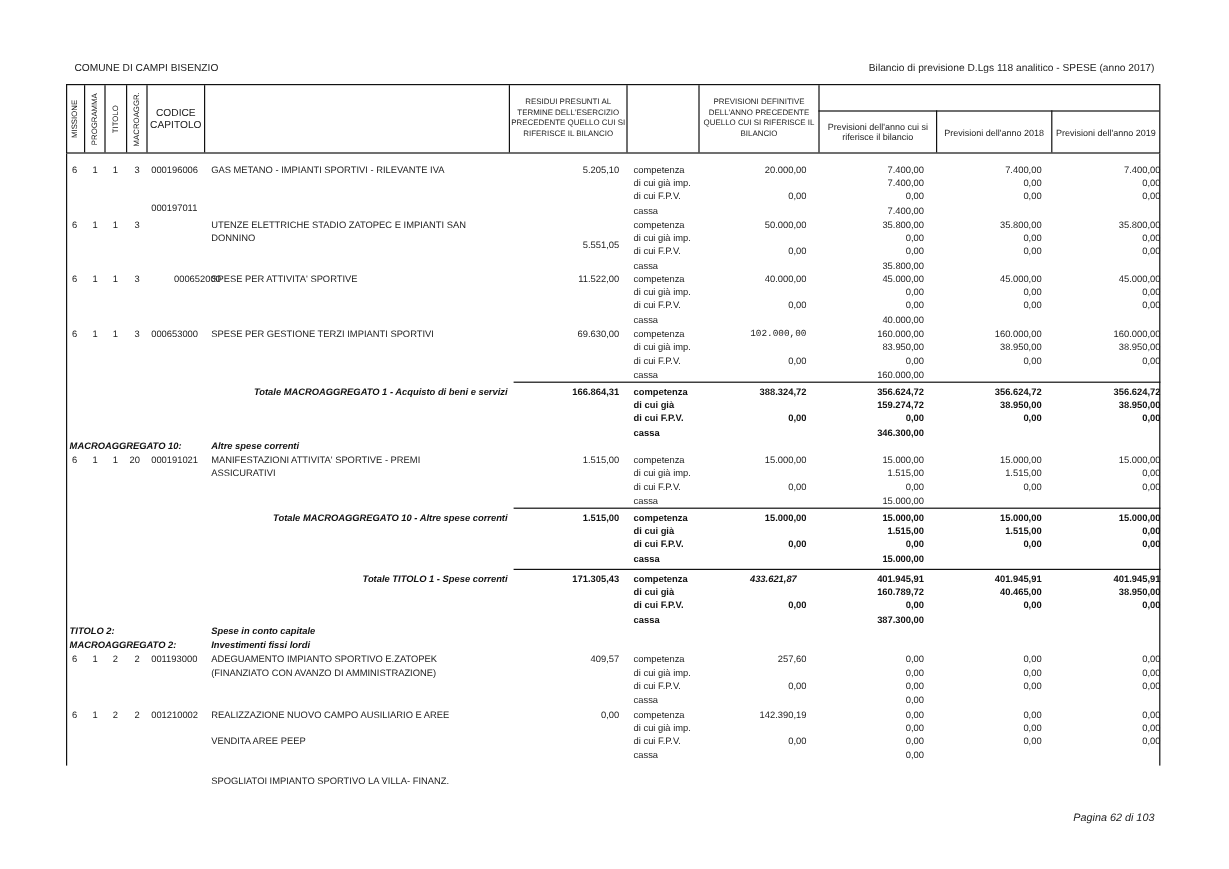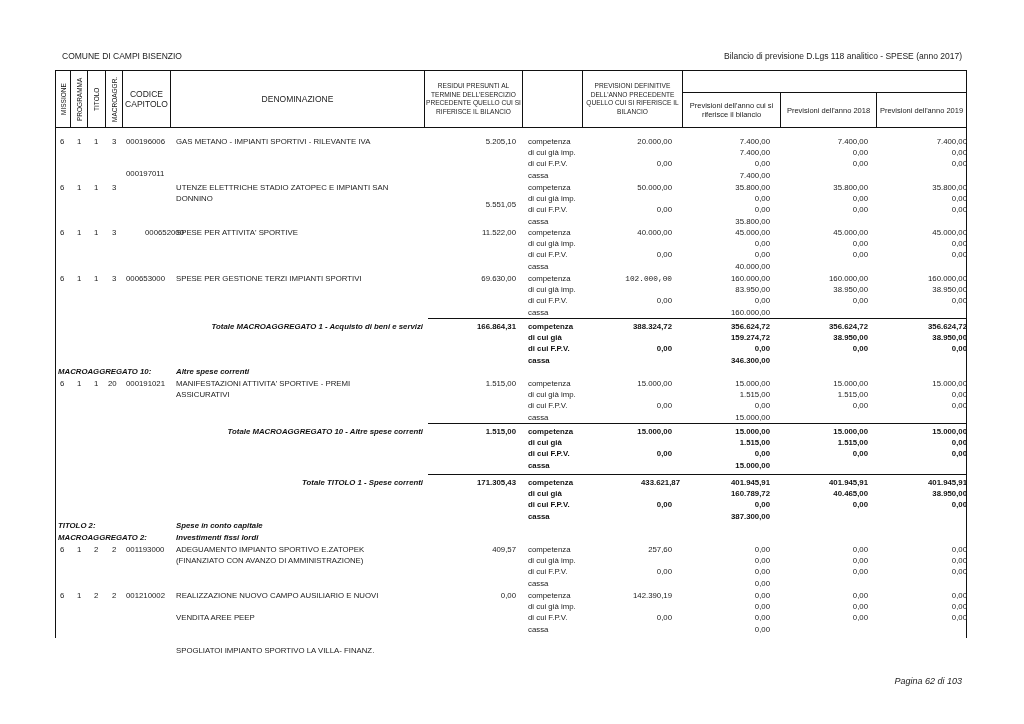--- a/index.html
+++ b/index.html
@@ -47,21 +47,20 @@
   <div class="vline" style="left:626px"></div>
   <div class="hline" style="left:626px; right:0; top:21px;"></div>
   <div class="vline" style="left:724px; top:21px;"></div>
   <div class="vline" style="left:820px; top:21px;"></div>
 
   <div class="rot" style="left:0; width:14px; top:0; height:56px;">MISSIONE</div>
   <div class="rot" style="left:15px; width:16px; top:0; height:56px;">PROGRAMMA</div>
   <div class="rot" style="left:32px; width:17px; top:0; height:56px;">TITOLO</div>
   <div class="rot" style="left:50px; width:16px; top:0; height:56px;">MACROAGGR.</div>
   <div class="hcell big" style="left:67px; width:47px; top:0; height:56px;">CODICE CAPITOLO</div>
-  <div class="hcell big" style="left:115px; width:253px; top:0; height:56px;">DENOMINAZIONE</div>
   <div class="hcell" style="left:369px; width:97px; top:0; height:56px; font-size:6.6px; line-height:8.5px;">RESIDUI PRESUNTI AL TERMINE DELL'ESERCIZIO PRECEDENTE QUELLO CUI SI RIFERISCE IL BILANCIO</div>
   <div class="hcell" style="left:527px; width:99px; top:0; height:56px; font-size:6.6px; line-height:8.5px;">PREVISIONI DEFINITIVE DELL'ANNO PRECEDENTE QUELLO CUI SI RIFERISCE IL BILANCIO</div>
   <div class="hcell" style="left:627px; width:97px; top:22px; height:34px; font-size:7.5px;">Previsioni dell'anno cui si riferisce il bilancio</div>
   <div class="hcell" style="left:725px; width:95px; top:22px; height:34px; font-size:7.5px;">Previsioni dell'anno 2018</div>
   <div class="hcell" style="left:821px; right:0; top:22px; height:34px; font-size:7.5px;">Previsioni dell'anno 2019</div>
 </div>
 
 <div class="abs body-frame"></div>
 
 <div id="rows">
@@ -222,21 +221,21 @@
     <div class="t b r" style="top: 438.2px; right: 57px;">0,00</div>
     <div class="t b r" style="top: 449.4px; right: 57px;">0,00</div>
     <div class="t b r" style="top: 460.6px; right: 254px;">15.000,00</div>
     <div class="sep" style="left: 428px; width: 539px; top: 474px;"></div>
     <div class="t b i r" style="top: 478px; right: 601px;">Totale TITOLO 1 - Spese correnti</div>
     <div class="t b r" style="top: 478px; right: 508px;">171.305,43</div>
     <div class="t b" style="top: 478px; left: 528px;">competenza</div>
     <div class="t b" style="top: 489.2px; left: 528px;">di cui già</div>
     <div class="t b" style="top: 500.4px; left: 528px;">di cui F.P.V.</div>
     <div class="t b" style="top: 511.6px; left: 528px;">cassa</div>
-    <div class="t b r" style="top: 478px; right: 344px;">433.621,87</div>
+    <div class="t b r" style="top: 478px; right: 360px; font-style: italic;">433.621,87</div>
     <div class="t b r" style="top: 500.4px; right: 352px;">0,00</div>
     <div class="t b r" style="top: 478px; right: 254px;">401.945,91</div>
     <div class="t b r" style="top: 489.2px; right: 254px;">160.789,72</div>
     <div class="t b r" style="top: 500.4px; right: 254px;">0,00</div>
     <div class="t b r" style="top: 478px; right: 156px;">401.945,91</div>
     <div class="t b r" style="top: 489.2px; right: 156px;">40.465,00</div>
     <div class="t b r" style="top: 500.4px; right: 156px;">0,00</div>
     <div class="t b r" style="top: 478px; right: 57px;">401.945,91</div>
     <div class="t b r" style="top: 489.2px; right: 57px;">38.950,00</div>
     <div class="t b r" style="top: 500.4px; right: 57px;">0,00</div>
@@ -267,21 +266,21 @@
     <div class="t r" style="top: 567.4px; right: 156px;">0,00</div>
     <div class="t r" style="top: 545px; right: 57px;">0,00</div>
     <div class="t r" style="top: 556.2px; right: 57px;">0,00</div>
     <div class="t r" style="top: 567.4px; right: 57px;">0,00</div>
     <div class="t r" style="top: 578.6px; right: 254px;">0,00</div>
     <div class="t" style="top: 591px; left: 60px;">6</div>
     <div class="t" style="top: 591px; left: 77px;">1</div>
     <div class="t" style="top: 591px; left: 94px;">2</div>
     <div class="t" style="top: 591px; left: 112px;">2</div>
     <div class="t" style="top: 591px; left: 126px;">001210002</div>
-    <div class="t" style="top: 591px; left: 176px;">REALIZZAZIONE NUOVO CAMPO AUSILIARIO E NUOVI</div>
+    <div class="t" style="top: 591px; left: 176px;">REALIZZAZIONE NUOVO CAMPO AUSILIARIO E AREE</div>
     <div class="t" style="top: 602.2px; left: 176px; margin-top: 44px;">SPOGLIATOI IMPIANTO SPORTIVO LA VILLA- FINANZ.</div>
     <div class="t" style="top: 613.4px; left: 176px;">VENDITA AREE PEEP</div>
     <div class="t r" style="top: 591px; right: 508px;">0,00</div>
     <div class="t" style="top: 591px; left: 528px;">competenza</div>
     <div class="t" style="top: 602.2px; left: 528px;">di cui già imp.</div>
     <div class="t" style="top: 613.4px; left: 528px;">di cui F.P.V.</div>
     <div class="t" style="top: 624.6px; left: 528px;">cassa</div>
     <div class="t r" style="top: 591px; right: 352px;">142.390,19</div>
     <div class="t r" style="top: 613.4px; right: 352px;">0,00</div>
     <div class="t r" style="top: 591px; right: 254px;">0,00</div>

